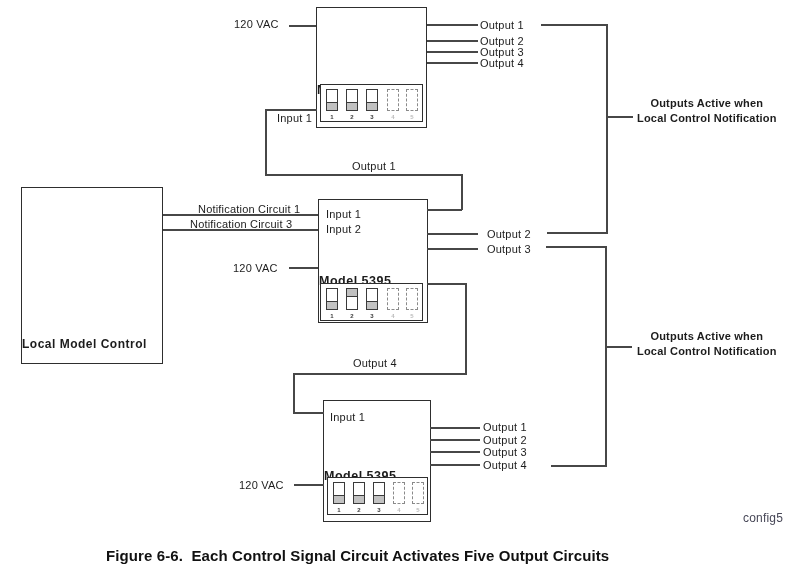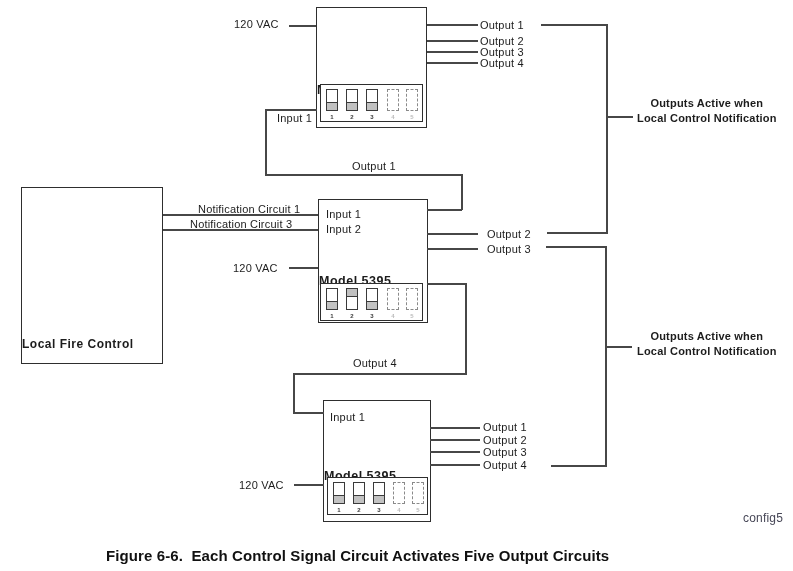--- a/index.html
+++ b/index.html
@@ -22,21 +22,21 @@
   .num.faint{color:#bcbcbc;}
   .caption{position:absolute;font-size:15px;font-weight:700;white-space:pre;color:#111;letter-spacing:.1px;}
   .tag{position:absolute;font-size:12px;color:#474757;letter-spacing:.2px;text-align:right;}
 </style>
 </head>
 <body>
 
 <div id="canvas">
 
   <div class="box" style="left:21px;top:187px;width:142px;height:177px;">
-    <div class="model" style="left:0;right:0;top:117px;font-size:12px;">Local Fire Control</div>
+    <div class="model" style="left:0;right:0;top:117px;font-size:12px;">Local Model Control</div>
   </div>
 
   <div class="box" style="left:316px;top:7px;width:111px;height:121px;">
     <div class="model" style="left:0;right:0;top:43px;">Model 5395</div>
   </div>
 
   <div class="box" style="left:318px;top:199px;width:110px;height:124px;">
     <div class="lbl" style="left:7px;top:8px;">Input 1</div>
     <div class="lbl" style="left:7px;top:23px;">Input 2</div>
     <div class="model" style="left:0;right:0;top:42px;">Model 5395</div>

